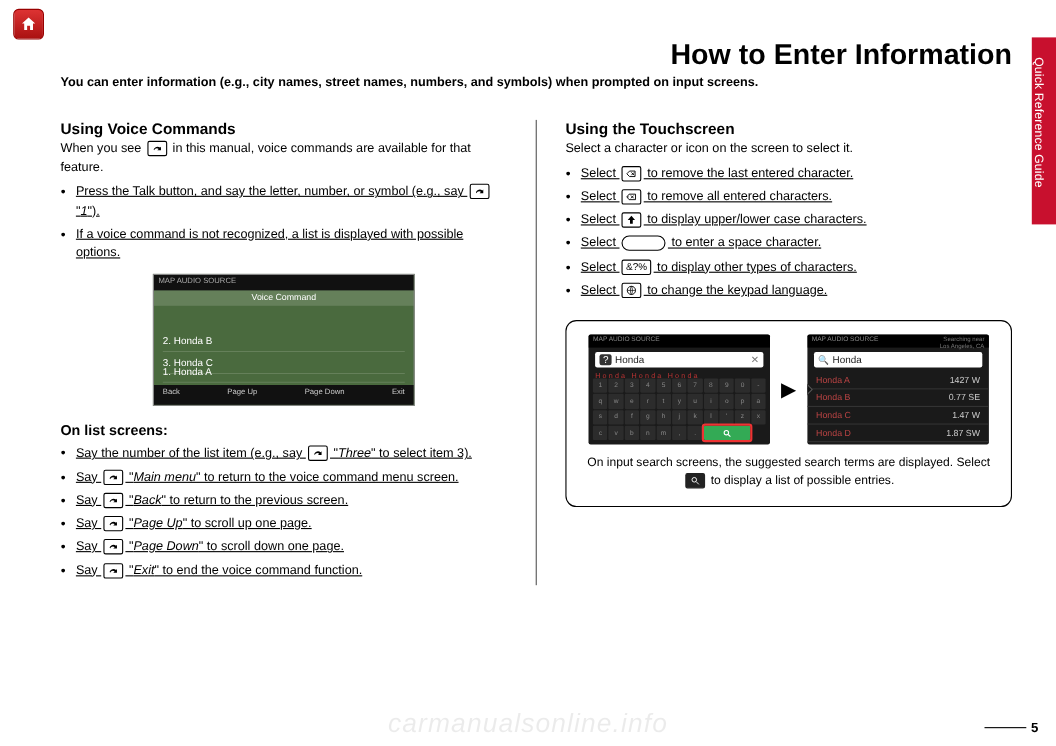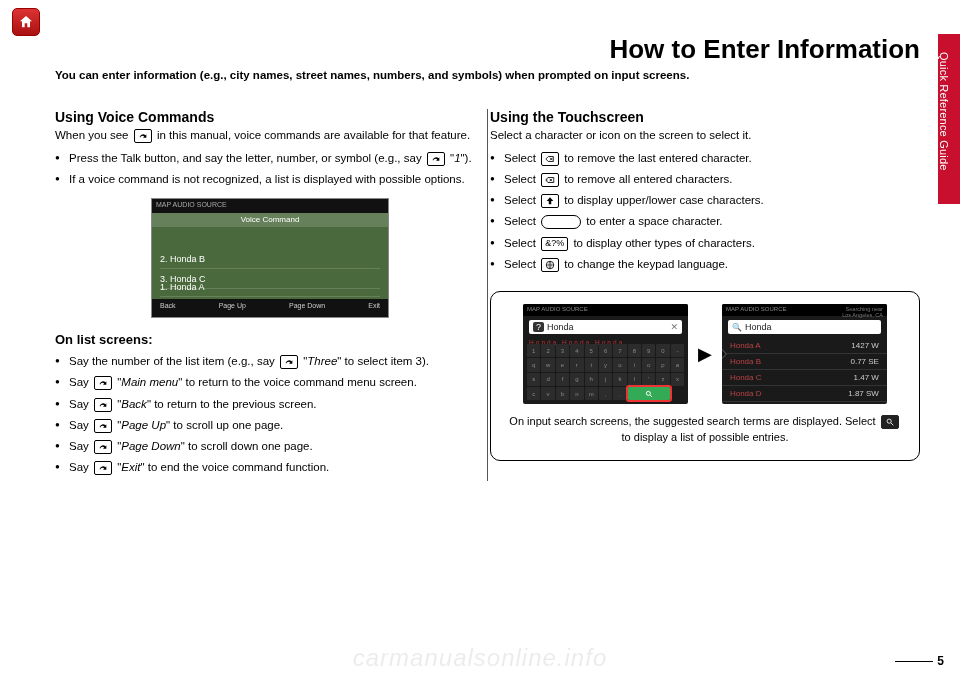--- a/index.html
+++ b/index.html
@@ -23,31 +23,31 @@
   }
 
   .page {
     position:absolute; top:34px; left:55px; right:40px; bottom:20px;
   }
 
   h1 { font-size:26px; font-weight:700;text-align:right; }
   .intro { font-size:11.5px; margin-top:4px;font-weight:bold; }
 
   .columns {
-    display:flex; margin-top:28px;
+    display:flex; gap:24px; margin-top:28px;
   }
   .col { flex:1; }
   .divider { width:0; border-left:1px solid #555; margin:0 2px; }
 
   h2 { font-size:14px; font-weight:700; margin-bottom:2px; }
   h3 { font-size:13px; font-weight:700; margin-top:14px; margin-bottom:2px; }
   .lead { font-size:11.5px; line-height:1.45; }
 
   ul.bul { list-style:none; margin-top:6px; }
-  ul.bul > li { position:relative; padding-left:14px; font-size:11.5px; line-height:1.5; margin-bottom:4px; }
+  ul.bul > li { position:relative; padding-left:14px; font-size:11.5px; line-height:1.5; margin-bottom:4px;text-decoration:underline; }
   ul.bul > li::before { content:"●"; position:absolute; left:0; top:0; font-size:8px; line-height:1.9; }
 
   .ic {
     display:inline-flex; align-items:center; justify-content:center;
     min-width:18px; height:14px; border:1px solid #000; border-radius:2px;
     font-size:9px; vertical-align:middle; padding:0 3px; margin: 0 2px;
     background:#fff; line-height:1;
   }
   .ic svg { width:10px; height:10px; }
   .ic.wide { min-width:40px; border-radius:7px; }

